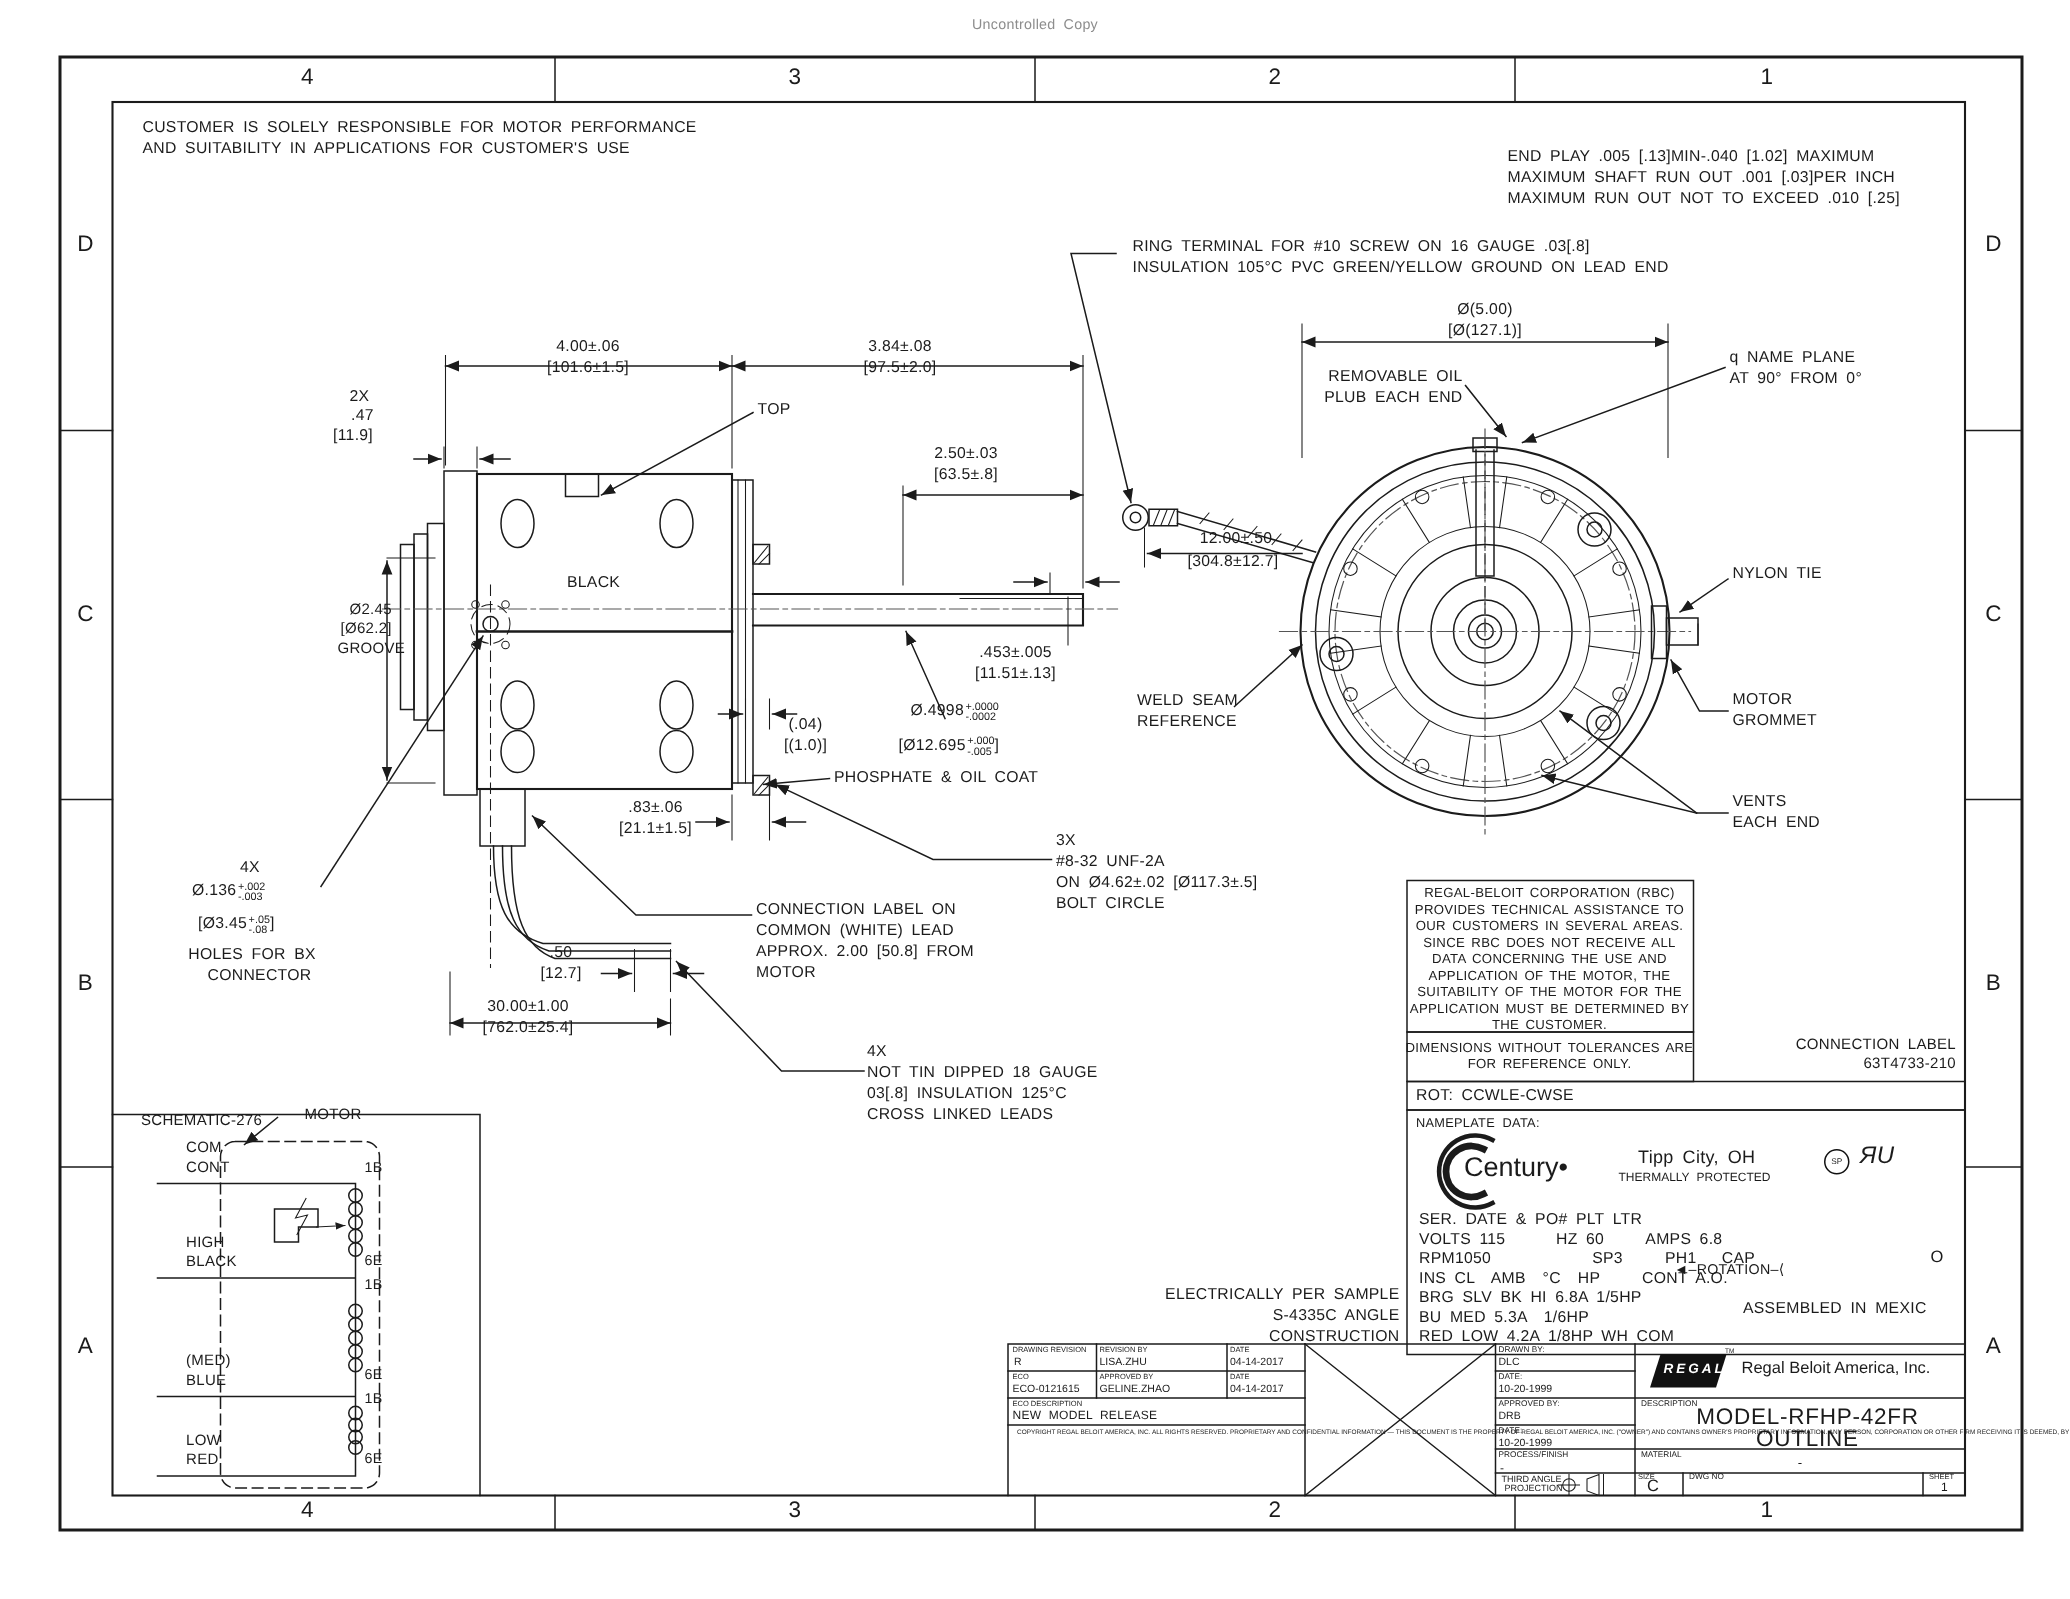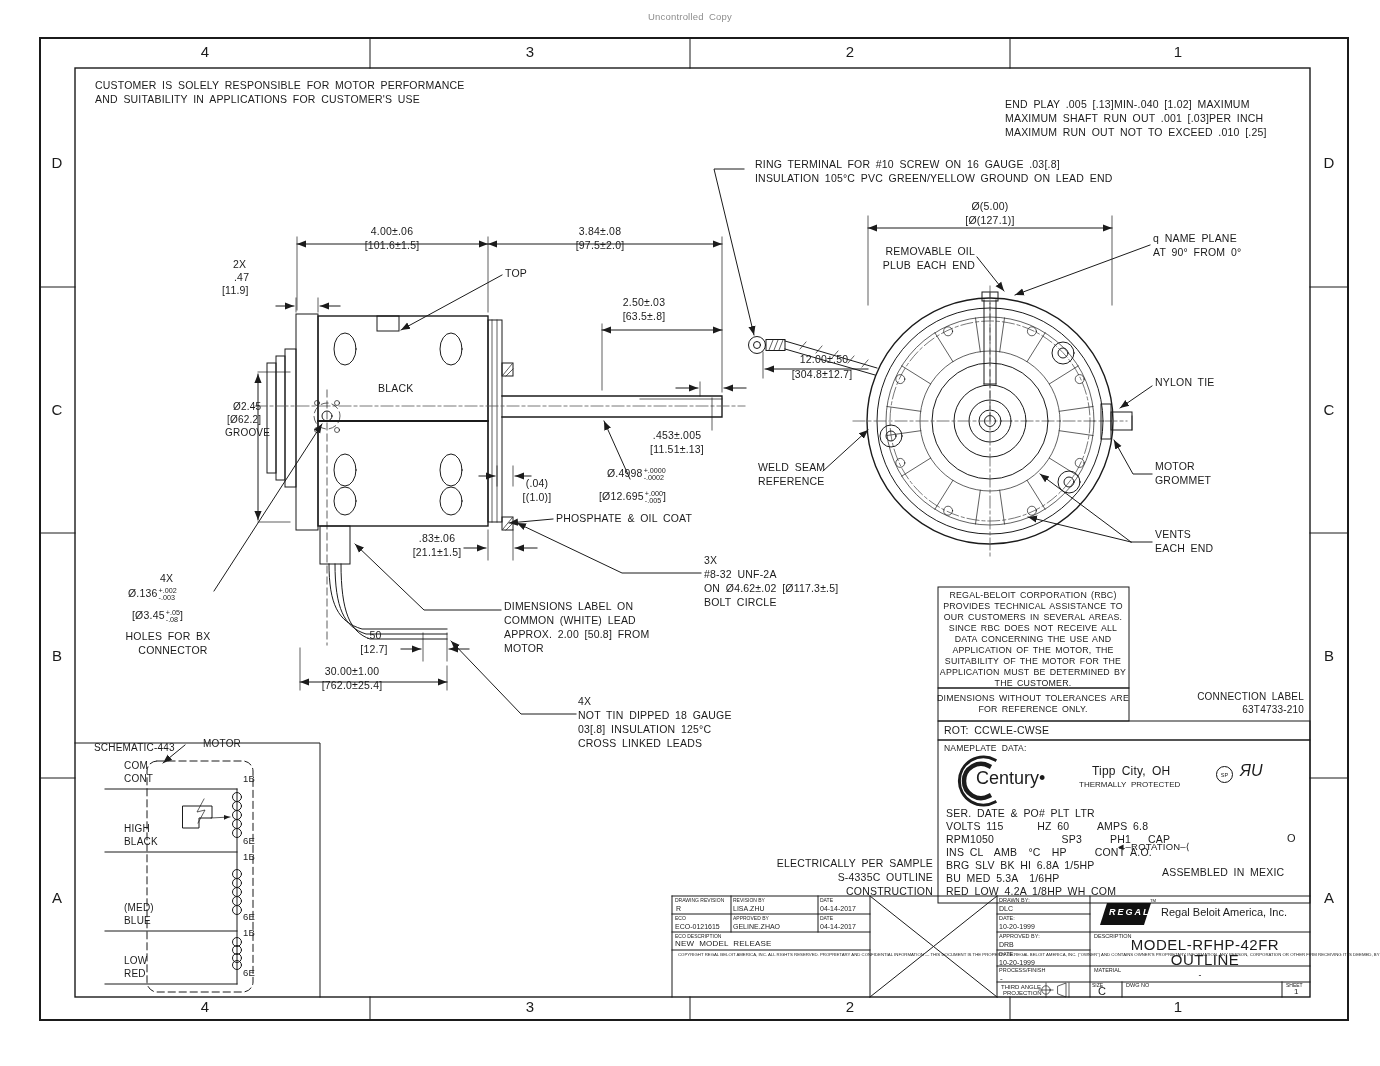--- a/index.html
+++ b/index.html
@@ -299,21 +299,21 @@
 <div class="lb c" style="left:437px;top:547px">[21.1±1.5]</div>
 <div class="lb" style="left:704px;top:555px">3X</div>
 <div class="lb" style="left:704px;top:569px">#8-32 UNF-2A</div>
 <div class="lb" style="left:704px;top:583px">ON Ø4.62±.02 [Ø117.3±.5]</div>
 <div class="lb" style="left:704px;top:597px">BOLT CIRCLE</div>
 <div class="lb" style="left:160px;top:573px">4X</div>
 <div class="lb" style="left:128px;top:587px"><span>Ø.136</span><span class="tol"><span>+.002</span><span>-.003</span></span></div>
 <div class="lb" style="left:132px;top:609px"><span>[Ø3.45</span><span class="tol"><span>+.05</span><span>-.08</span></span><span>]</span></div>
 <div class="lb c" style="left:168px;top:631px">HOLES FOR BX</div>
 <div class="lb c" style="left:173px;top:645px">CONNECTOR</div>
-<div class="lb" style="left:504px;top:601px">DIMENSIONS LABEL ON</div>
+<div class="lb" style="left:504px;top:601px">CONNECTION LABEL ON</div>
 <div class="lb" style="left:504px;top:615px">COMMON (WHITE) LEAD</div>
 <div class="lb" style="left:504px;top:629px" able="false">APPROX. 2.00 [50.8] FROM</div>
 <div class="lb" style="left:504px;top:643px">MOTOR</div>
 <div class="lb c" style="left:374px;top:630px">.50</div>
 <div class="lb c" style="left:374px;top:644px">[12.7]</div>
 <div class="lb c" style="left:352px;top:666px">30.00±1.00</div>
 <div class="lb c" style="left:352px;top:680px">[762.0±25.4]</div>
 <div class="lb" style="left:578px;top:696px">4X</div>
 <div class="lb" style="left:578px;top:710px">NOT TIN DIPPED 18 GAUGE</div>
 <div class="lb" style="left:578px;top:724px">03[.8] INSULATION 125°C</div>
@@ -328,21 +328,21 @@
 <div class="lb c" style="left:824px;top:354px">12.00±.50</div>
 <div class="lb c" style="left:822px;top:369px">[304.8±12.7]</div>
 <div class="lb" style="left:1155px;top:377px">NYLON TIE</div>
 <div class="lb" style="left:758px;top:462px">WELD SEAM</div>
 <div class="lb" style="left:758px;top:476px">REFERENCE</div>
 <div class="lb" style="left:1155px;top:461px">MOTOR</div>
 <div class="lb" style="left:1155px;top:475px">GROMMET</div>
 <div class="lb" style="left:1155px;top:529px">VENTS</div>
 <div class="lb" style="left:1155px;top:543px">EACH END</div>
 
-<div class="lb f10" style="left:78px;top:743px">SCHEMATIC-443</div>
+<div class="lb f10" style="left:78px;top:743px">SCHEMATIC-276</div>
 <div class="lb f10" style="left:187px;top:739px">MOTOR</div>
 <div class="lb f10" style="left:108px;top:761px">COM</div>
 <div class="lb f10" style="left:108px;top:774px">CONT</div>
 <div class="lb f10" style="left:108px;top:824px">HIGH</div>
 <div class="lb f10" style="left:108px;top:837px">BLACK</div>
 <div class="lb f10" style="left:108px;top:903px">(MED)</div>
 <div class="lb f10" style="left:108px;top:916px">BLUE</div>
 <div class="lb f10" style="left:108px;top:956px">LOW</div>
 <div class="lb f10" style="left:108px;top:969px">RED</div>
 <div class="lb f95" style="left:243px;top:774px">1B</div>
@@ -380,21 +380,21 @@
 <div class="lb" style="left:946px;top:834px">RPM1050            SP3     PH1   CAP</div>
 <div class="lb" style="left:946px;top:847px">INS CL  AMB  °C  HP     CONT A.O.</div>
 <div class="lb" style="left:946px;top:860px">BRG SLV BK HI 6.8A 1/5HP</div>
 <div class="lb" style="left:946px;top:873px">BU MED 5.3A  1/6HP</div>
 <div class="lb" style="left:946px;top:886px">RED LOW 4.2A 1/8HP WH COM</div>
 <div class="lb f95" style="left:1116px;top:842px">◄–ROTATION–⟨</div>
 <div class="lb f11" style="left:1287px;top:833px">O</div>
 <div class="lb" style="left:1162px;top:867px">ASSEMBLED IN MEXIC</div>
 
 <div class="lb r" style="left:933px;top:858px">ELECTRICALLY PER SAMPLE</div>
-<div class="lb r" style="left:933px;top:872px">S-4335C OUTLINE</div>
+<div class="lb r" style="left:933px;top:872px">S-4335C ANGLE</div>
 <div class="lb r" style="left:933px;top:886px">CONSTRUCTION</div>
 
 <div class="lb f5" style="left:675px;top:898px">DRAWING REVISION</div>
 <div class="lb f7" style="left:676px;top:905px">R</div>
 <div class="lb f5" style="left:733px;top:898px">REVISION BY</div>
 <div class="lb f7" style="left:733px;top:905px">LISA.ZHU</div>
 <div class="lb f5" style="left:820px;top:898px">DATE</div>
 <div class="lb f7" style="left:820px;top:905px">04-14-2017</div>
 <div class="lb f5" style="left:675px;top:916px">ECO</div>
 <div class="lb f7" style="left:675px;top:923px">ECO-0121615</div>

